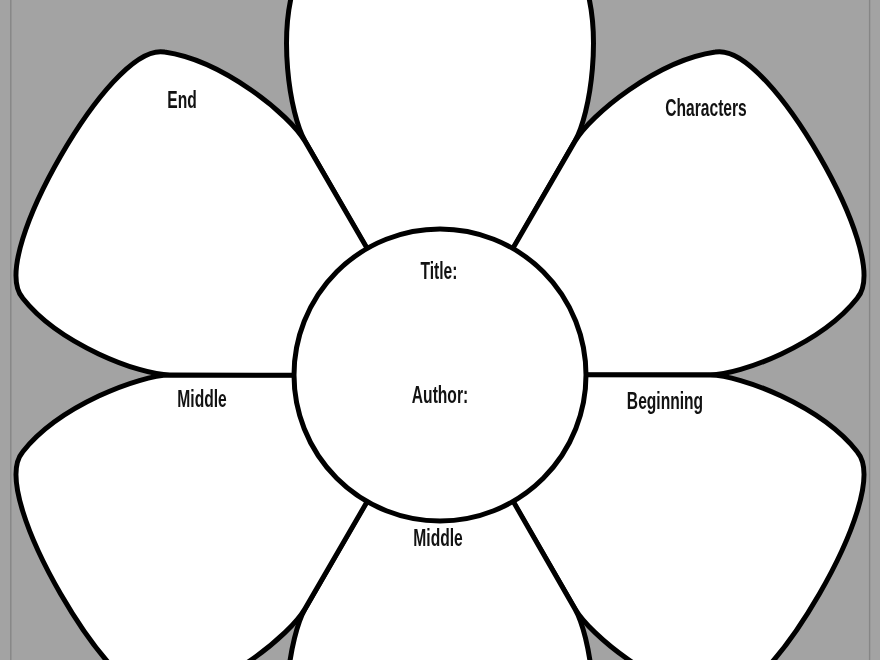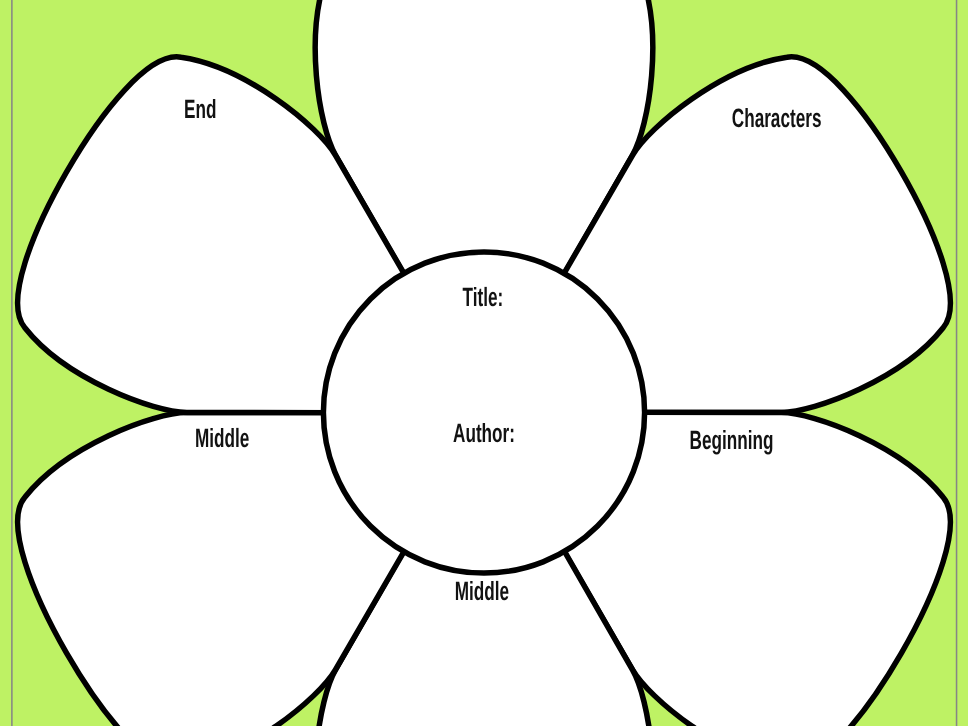--- a/index.html
+++ b/index.html
@@ -1,20 +1,20 @@
 <!DOCTYPE html>
 <html><head>
 <meta charset="utf-8">
 <style>
   html, body { margin: 0; padding: 0; background: #ffffff; }
   .stage {
     position: relative;
     width: 880px;
     height: 660px;
-    background: #bef264;
+    background: #a3a3a3;
     overflow: hidden;
     font-family: "Liberation Sans", sans-serif;
   }
   .stage svg { position: absolute; left: 0; top: 0; }
   .lbl {
     position: absolute;
     transform: translate(-50%, -50%) scaleX(0.65);
     transform-origin: center;
     font-size: 24px;
     font-weight: 700;

